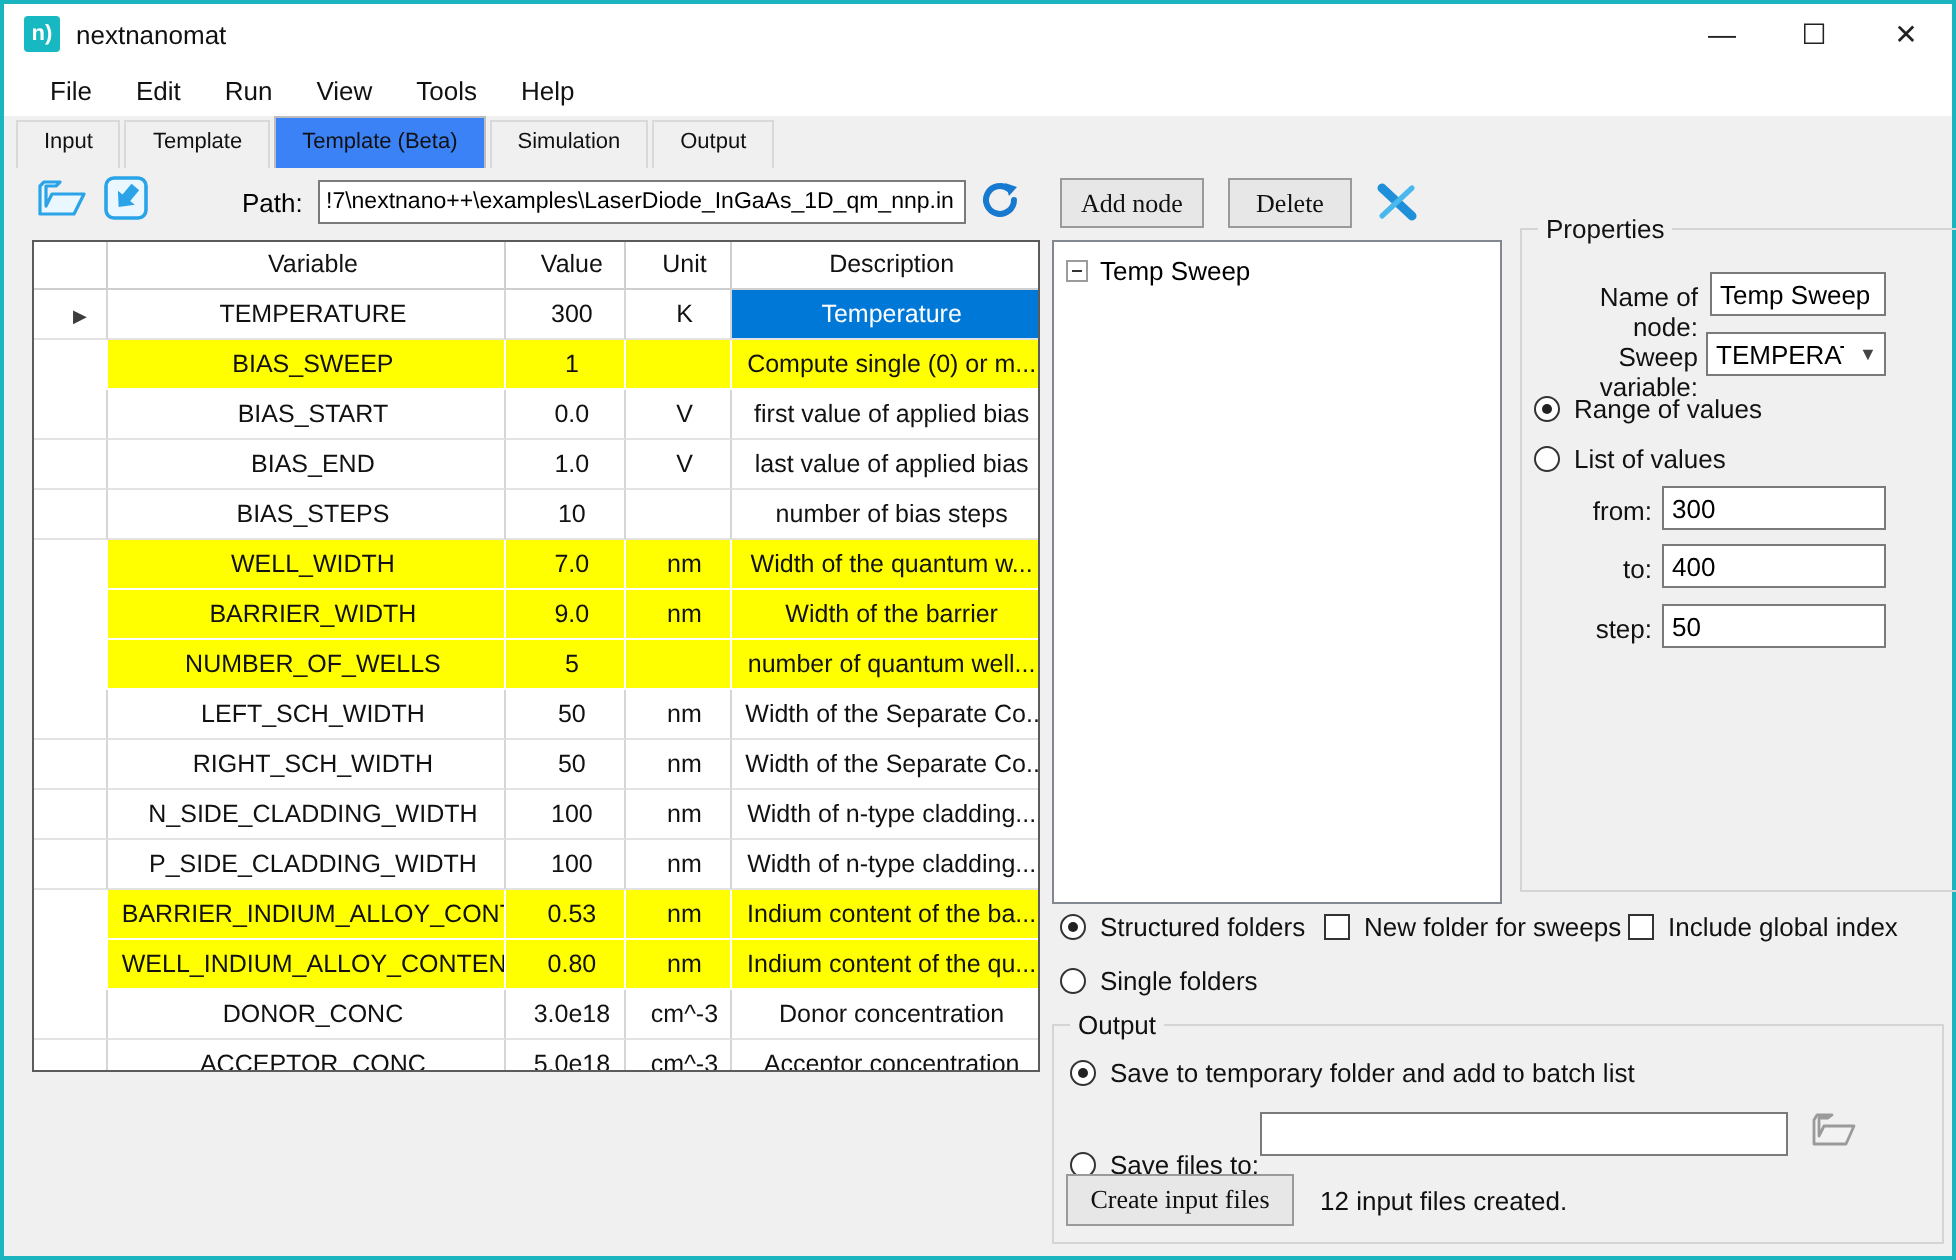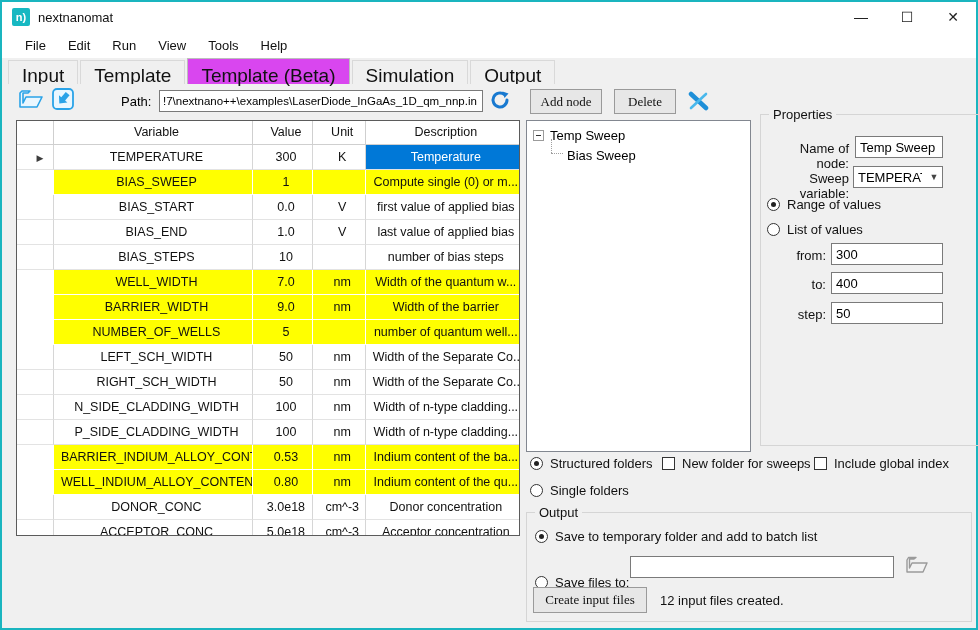--- a/index.html
+++ b/index.html
@@ -19,24 +19,24 @@
     justify-content: center; font-size: 14px; color: #222; cursor: default; }
 
   
   .menubar { height: 26px; background: #fff; display: flex; align-items: center;
     padding-left: 12px; }
   .menu-item { font-size: 13px; color: #111; padding: 4px 11px; }
 
   
   .tabstrip { height: 26px; background: #f0f0f0; display: flex;
     align-items: flex-end; padding-left: 6px; }
-  .tab { font-size: 19px; color: #111; padding: 4px 13px 5px;
+  .tab { font-size: 11px; color: #111; padding: 4px 13px 5px;
     border: 1px solid #d9d9d9; border-bottom: none; background: #f0f0f0;
     margin-right: 2px; height: 24px; }
-  .tab.active { background: #d946ef; height: 26px; padding-top: 6px;
+  .tab.active { background: #3b82f6; height: 26px; padding-top: 6px;
     border: 1px solid #bdbdbd; border-bottom: none; position: relative; z-index: 2; }
 
   
   .content { position: relative; width: 974px; height: 544px; background: #f0f0f0; }
 
   
   .tool-icon { position: absolute; top: 3px; width: 30px; height: 28px;
     display: flex; align-items: center; justify-content: center; }
   .path-label { position: absolute; left: 119px; top: 10px; font-size: 13px; }
   .path-input { position: absolute; left: 157px; top: 6px; width: 324px; height: 22px;
@@ -300,23 +300,20 @@
           <path d="M18 3 L3 17" stroke="#49b8ec" stroke-width="2.6" stroke-linecap="round"></path>
         </svg>
       </span>
     </div>
 
     <div class="tree">
       <div class="tree-row">
         <span class="expander"></span>
         <span>Temp Sweep</span>
       </div>
-      <div class="tree-row tree-child">
-        <span>Bias Sweep</span>
-      </div>
     </div>
 
     <div class="groupbox" style="left:758px;top:30px;width:220px;height:332px">
       <div class="groupbox-label">Properties</div>
 
       <div class="frm-label" style="left:4px;top:26px;width:84px">Name of node:</div>
       <input class="frm-input" style="left: 94px; top: 21px; width: 88px;" value="Temp Sweep">
 
       <div class="frm-label" style="left:0px;top:56px;width:88px">Sweep variable:</div>
       <div class="combo" style="left:92px;top:51px;width:90px">

